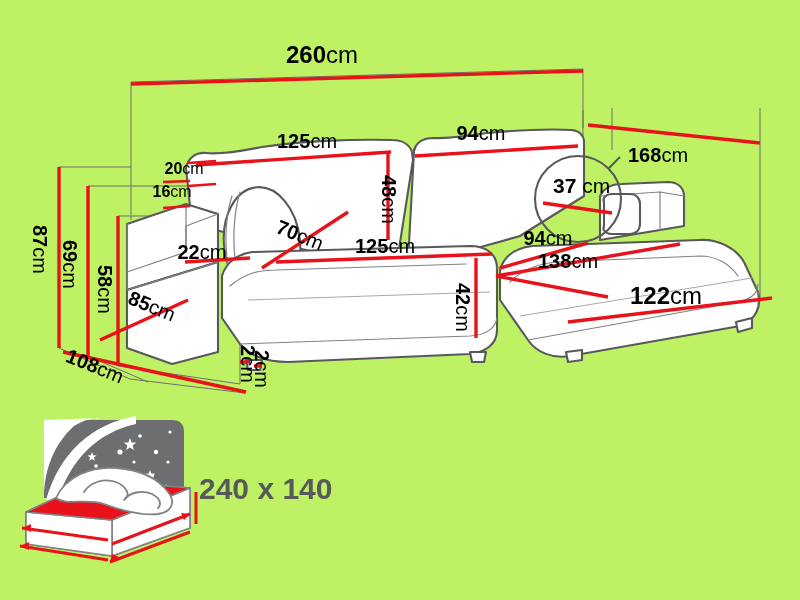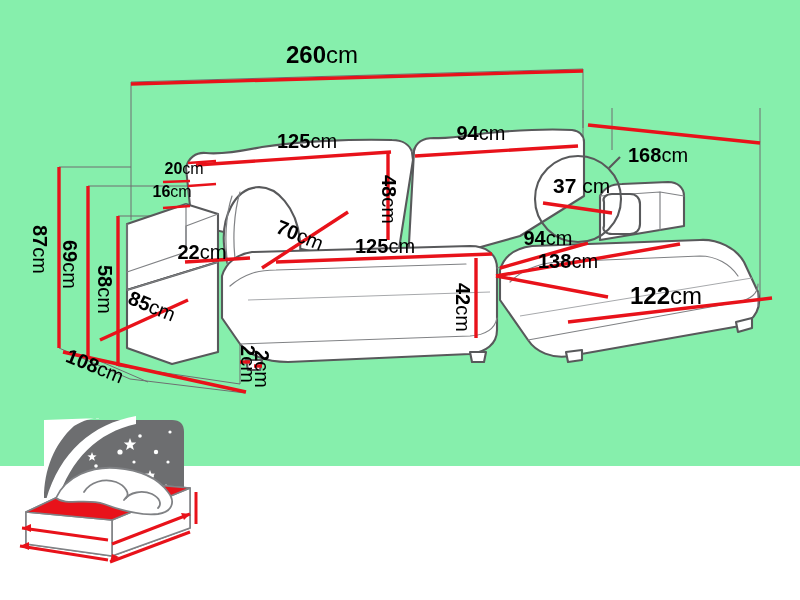--- a/index.html
+++ b/index.html
@@ -1,19 +1,19 @@
 <!DOCTYPE html>
 <html><head>
 <meta charset="utf-8">
 <title>Sofa Dimension Diagram</title>
 <style>
   html,body{margin:0;padding:0;background:#ffffff;}
   body{width:800px;height:600px;overflow:hidden;
        font-family:"Liberation Sans", sans-serif;}
-  #stage{position:relative;width:800px;height:466px;background:#86efac;}
+  #stage{position:relative;width:800px;height:600px;background:#bef264;}
   #stage svg{position:absolute;left:0;top:0;}
 
   .lbl{position:absolute;white-space:nowrap;color:#000;
        font-family:"Liberation Sans", sans-serif;line-height:1;}
   .lbl .n{font-weight:bold;}
   .lbl .u{font-weight:normal;}
   .rot{transform-origin:0 0;}
   .bedlbl{position:absolute;color:#58595B;font-weight:bold;
           font-family:"Liberation Sans", sans-serif;white-space:nowrap;}
 </style>
@@ -278,14 +278,15 @@
       <div class="lbl" style="font-size: 20px; left: 548px; top: 238px; transform: translate(-24.5px, -10px);"><span class="n">94</span><span class="u">cm</span></div>
       <div class="lbl" style="font-size: 20px; left: 568px; top: 261px; transform: translate(-30px, -10px);"><span class="n">138</span><span class="u">cm</span></div>
       <div class="lbl rot" style="font-size: 20px; left: 463px; top: 283px; transform: rotate(90deg) translate(0px, -10px);"><span class="n">42</span><span class="u">cm</span></div>
       <div class="lbl rot" style="font-size: 20px; left: 152px; top: 306px; transform: rotate(22deg) translate(-24.5px, -10px);"><span class="n">85</span><span class="u">cm</span></div>
       <div class="lbl" style="font-size: 24px; left: 660px; top: 294px; transform: translate(-30px, -10px);"><span class="n">122</span><span class="u">cm</span></div>
       <div class="lbl rot" style="font-size: 20px; left: 248px; top: 345px; transform: rotate(90deg) translate(0px, -10px);"><span class="n">2</span><span class="u">cm</span></div>
       <div class="lbl rot" style="font-size: 20px; left: 262px; top: 350px; transform: rotate(90deg) translate(0px, -10px);"><span class="n">2</span><span class="u">cm</span></div>
       <div class="lbl rot" style="font-size: 20px; left: 95px; top: 366px; transform: rotate(22deg) translate(-30px, -10px);"><span class="n">108</span><span class="u">cm</span></div>
     </div>
 
+  <div class="bedlbl" style="left: 199px; top: 472px; font-size: 30px;">240 x 140</div>
 
 </div>
 
 </body></html>

